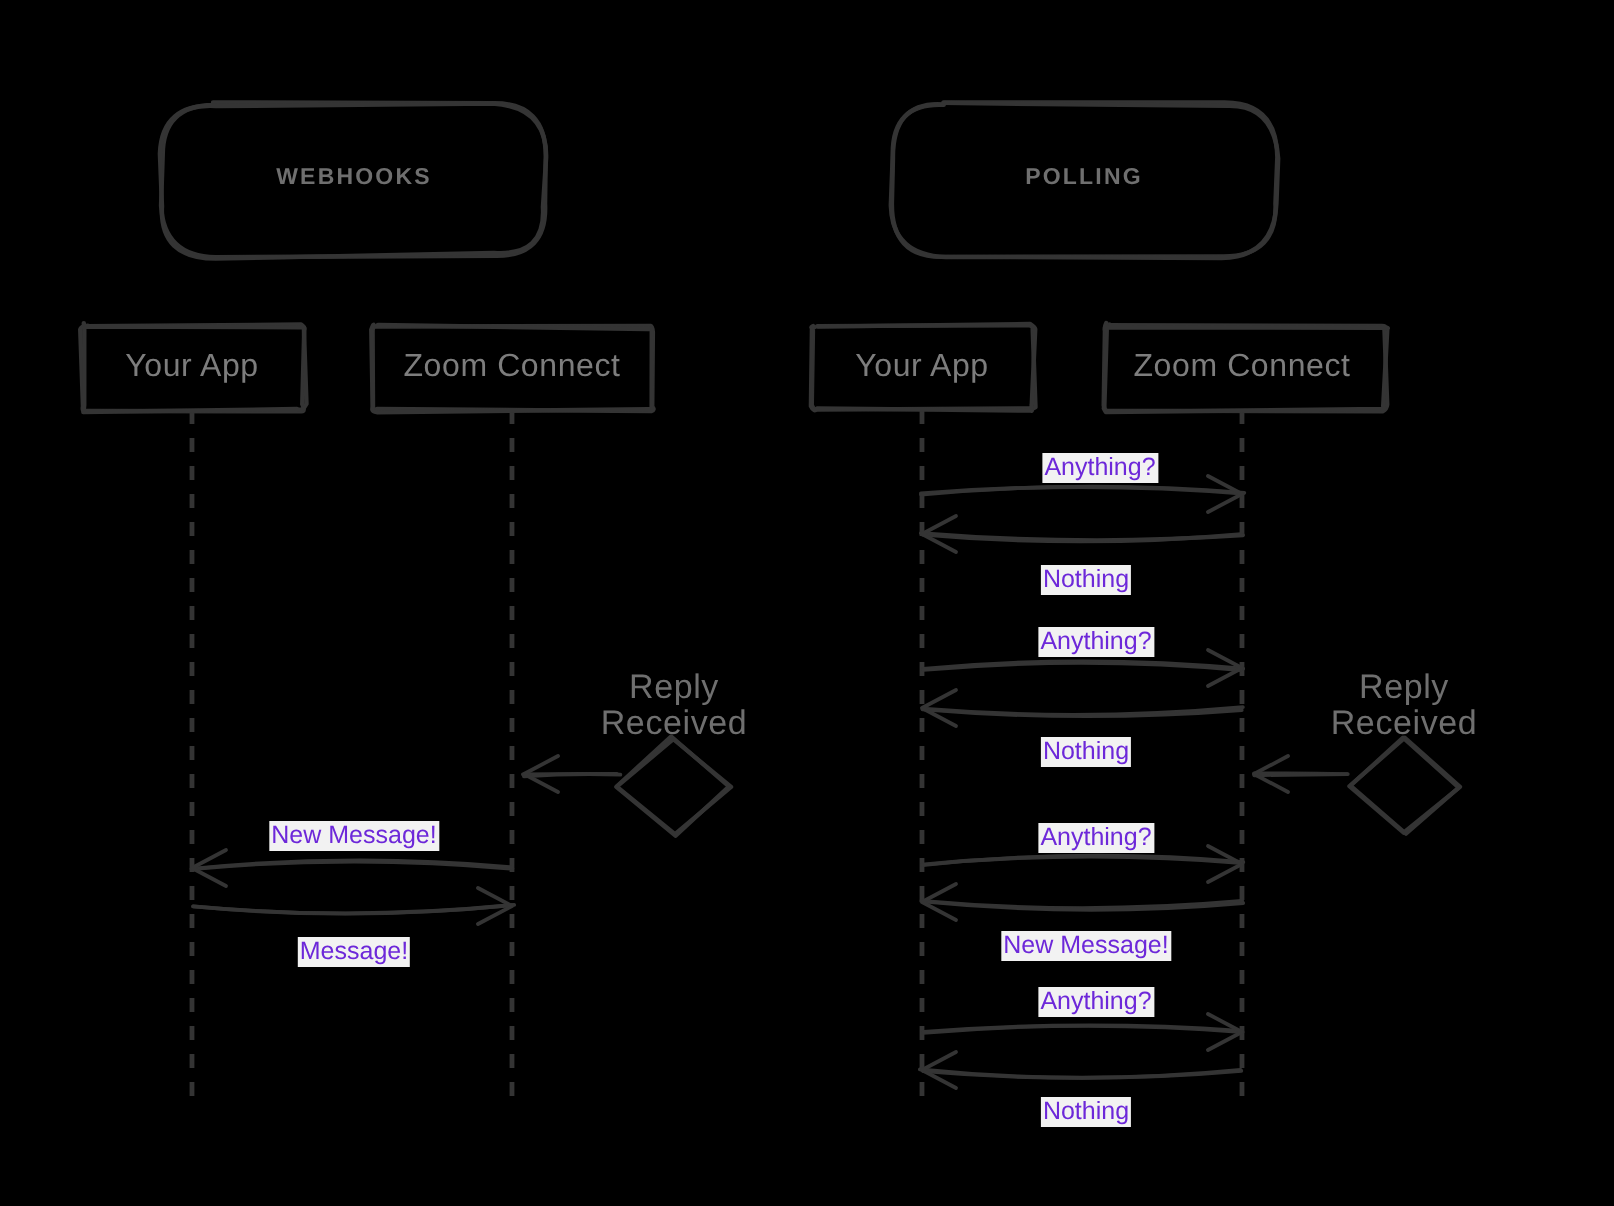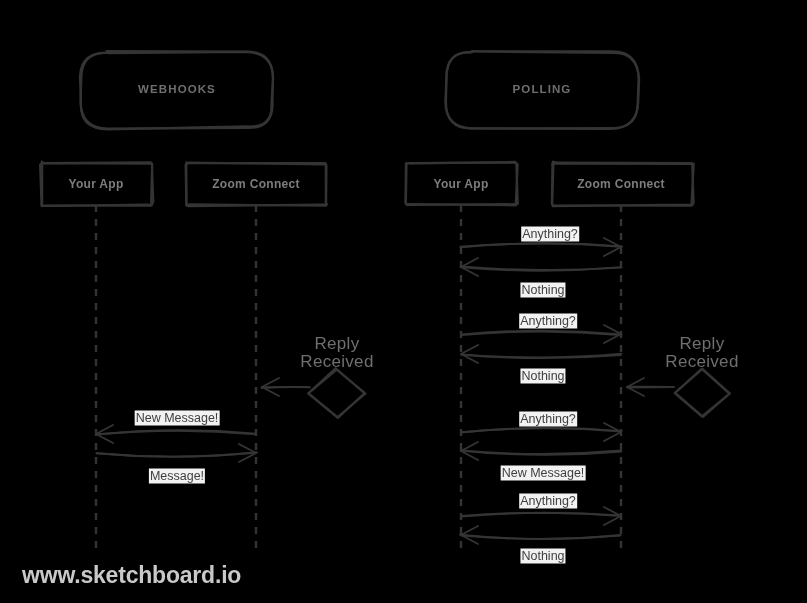--- a/index.html
+++ b/index.html
@@ -37,28 +37,28 @@
   .section-title {
     color: #6f6f6f;
     font-size: 11.5px;
     font-weight: bold;
     letter-spacing: 1.1px;
     transform: translate(-50%, -50%);
   }
   
   .participant-title {
     color: #7d7d7d;
-    font-size: 12px;
-    font-weight: bold;
+    font-size: 16px;
+    font-weight: normal;
     letter-spacing: 0.3px;
     transform: translate(-50%, -50%);
   }
   
   .msg-label {
-    color: #404040;
+    color: #6d28d9;
     background: #f2f2f2;
     font-size: 12.5px;
     line-height: 15px;
     padding: 0 1px;
     transform: translate(-50%, -50%);
   }
   
   .note-label {
     color: #6f6f6f;
     font-size: 17px;
@@ -168,14 +168,13 @@
       <div class="txt msg-label" style="left: 550px; top: 230px;">Anything?</div>
       <div class="txt msg-label" style="left: 543px; top: 286px;">Nothing</div>
       <div class="txt msg-label" style="left: 548px; top: 317px;">Anything?</div>
       <div class="txt msg-label" style="left: 543px; top: 372px;">Nothing</div>
       <div class="txt msg-label" style="left: 548px; top: 415px;">Anything?</div>
       <div class="txt msg-label" style="left: 543px; top: 469px;">New Message!</div>
       <div class="txt msg-label" style="left: 548px; top: 497px;">Anything?</div>
       <div class="txt msg-label" style="left: 543px; top: 552px;">Nothing</div>
     </div>
 
-  <div class="txt watermark" id="watermark" style="left: 22px; top: 558px;">www.sketchboard.io</div>
 </div>
 
 </body></html>

